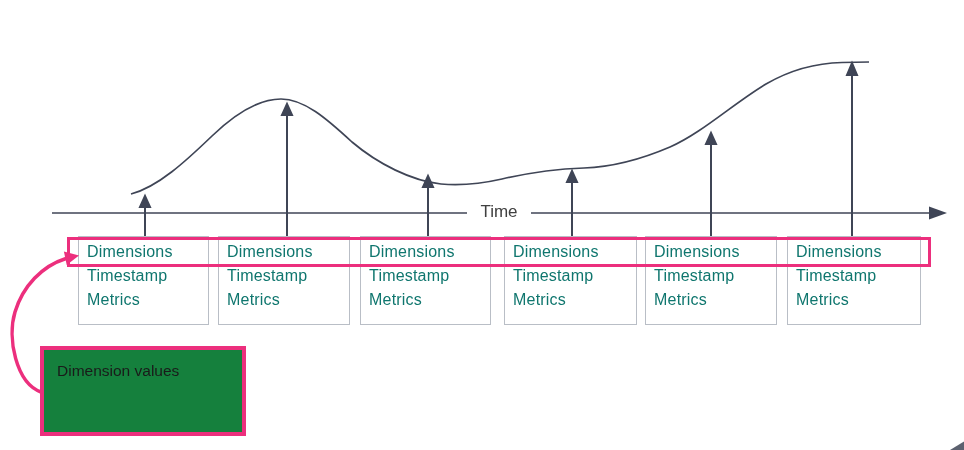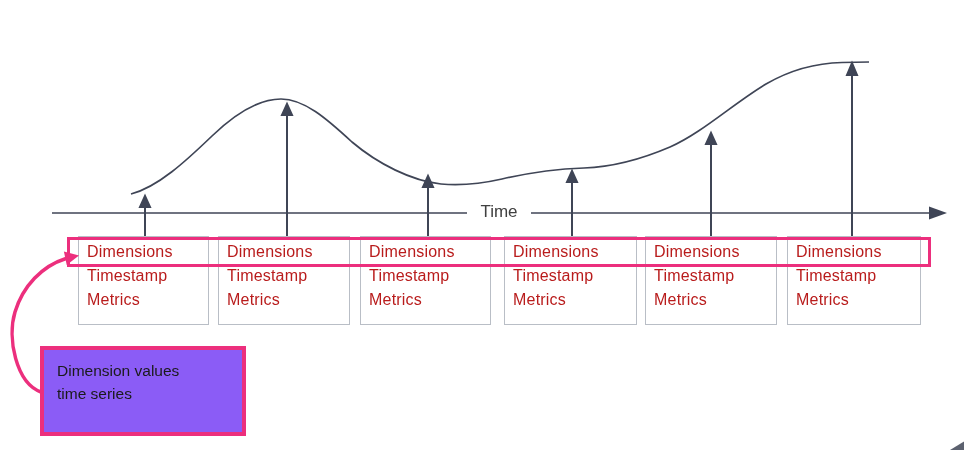--- a/index.html
+++ b/index.html
@@ -16,21 +16,21 @@
   .record-box {
     position: absolute;
     top: 236px; height: 89px;
     background: #ffffff;
     border: 1.5px solid #b9bec6;
     box-sizing: border-box;
     padding: 3px 0 0 8px;
     font-size: 16px;
     line-height: 24px;
     letter-spacing: 0.2px;
-    color: #b91c1c;
+    color: #0f766e;
     z-index: 2;
   }
   .record-box .field { white-space: nowrap; }
 
   
   .dims-highlight {
     position: absolute;
     left: 67px; top: 237px;
     width: 864px; height: 30px;
     border: 3.5px solid #ec2f7d;
@@ -58,21 +58,21 @@
     z-index: 5;
   }
 
   
   .callout {
     position: absolute;
     left: 40px; top: 346px;
     width: 206px; height: 90px;
     border: 4px solid #ec2f7d;
     box-sizing: border-box;
-    background: #8b5cf6;
+    background: #15803d;
     padding: 9px 0 0 13px;
     font-size: 15.5px;
     line-height: 23px;
     color: #1a1a1a;
     z-index: 2;
   }
 </style>
 </head>
 <body>
 
@@ -108,21 +108,20 @@
     <div class="field">Timestamp</div>
     <div class="field">Metrics</div>
   </div>
 
   <div class="dims-highlight"></div>
 
   <div class="axis-label">Time</div>
 
   <div class="callout">
     <div>Dimension values</div>
-    <div>time series</div>
   </div>
 
   <svg id="overlay" width="964" height="450" viewBox="0 0 964 450">
 
     <path d="M 131 194
          C 158 187, 186 161, 212 136
          C 238 111, 262 99, 281 99
          C 304 99, 326 118, 352 142
          C 378 164, 412 181, 441 184
          C 463 186, 480 184, 502 179

